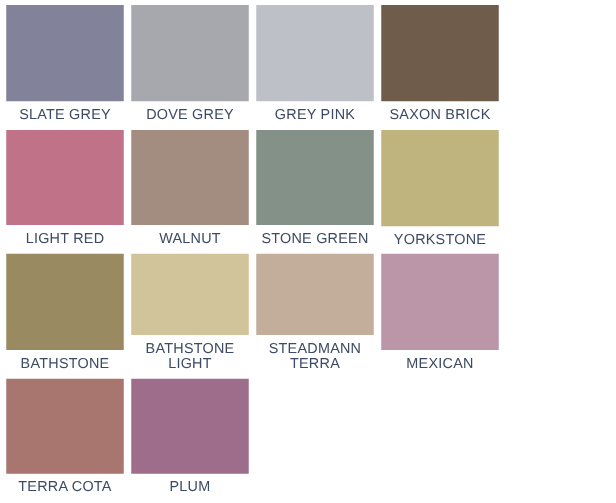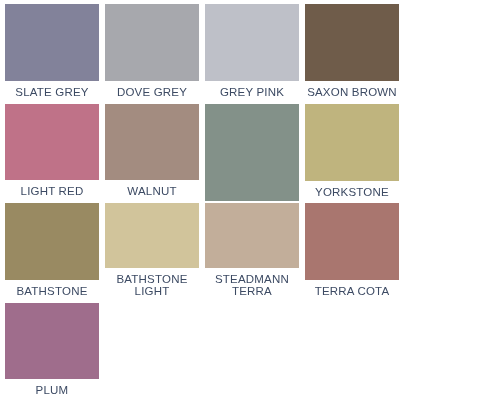--- a/index.html
+++ b/index.html
@@ -61,52 +61,57 @@
     <div class="swatch-cell row-1">
       <div class="swatch-color" style="background: rgb(167, 168, 173);"></div>
       <div class="swatch-label">DOVE GREY</div>
     </div>
     <div class="swatch-cell row-1">
       <div class="swatch-color" style="background: rgb(190, 192, 200);"></div>
       <div class="swatch-label">GREY PINK</div>
     </div>
     <div class="swatch-cell row-1">
       <div class="swatch-color" style="background: rgb(111, 92, 74);"></div>
-      <div class="swatch-label">SAXON BROWN</div>
+      <div class="swatch-label">SAXON BRICK</div>
     </div>
     <div class="swatch-cell row-2">
       <div class="swatch-color" style="background: rgb(191, 114, 136);"></div>
       <div class="swatch-label">LIGHT RED</div>
     </div>
     <div class="swatch-cell row-2">
       <div class="swatch-color" style="background: rgb(163, 140, 128);"></div>
       <div class="swatch-label">WALNUT</div>
     </div>
     <div class="swatch-cell row-2">
       <div class="swatch-color" style="background: rgb(131, 145, 137);"></div>
+      <div class="swatch-label">STONE GREEN</div>
     </div>
     <div class="swatch-cell row-3">
       <div class="swatch-color" style="background: rgb(191, 180, 126);"></div>
       <div class="swatch-label">YORKSTONE</div>
     </div>
     <div class="swatch-cell row-3">
       <div class="swatch-color" style="background: rgb(153, 138, 98);"></div>
       <div class="swatch-label">BATHSTONE</div>
     </div>
     <div class="swatch-cell row-3">
       <div class="swatch-color" style="background: rgb(209, 196, 155);"></div>
       <div class="swatch-label">BATHSTONE
 LIGHT</div>
     </div>
     <div class="swatch-cell row-3">
       <div class="swatch-color" style="background: rgb(194, 174, 154);"></div>
       <div class="swatch-label">STEADMANN
 TERRA</div>
     </div>
     <div class="swatch-cell row-4">
+      <div class="swatch-color" style="background: rgb(187, 149, 168);"></div>
+      <div class="swatch-label">MEXICAN</div>
+    </div>
+    <div class="swatch-cell row-4">
       <div class="swatch-color" style="background: rgb(169, 118, 111);"></div>
       <div class="swatch-label">TERRA COTA</div>
     </div>
     <div class="swatch-cell row-4">
       <div class="swatch-color" style="background: rgb(159, 109, 140);"></div>
       <div class="swatch-label">PLUM</div>
     </div>
   </div>
 
 </body></html>

